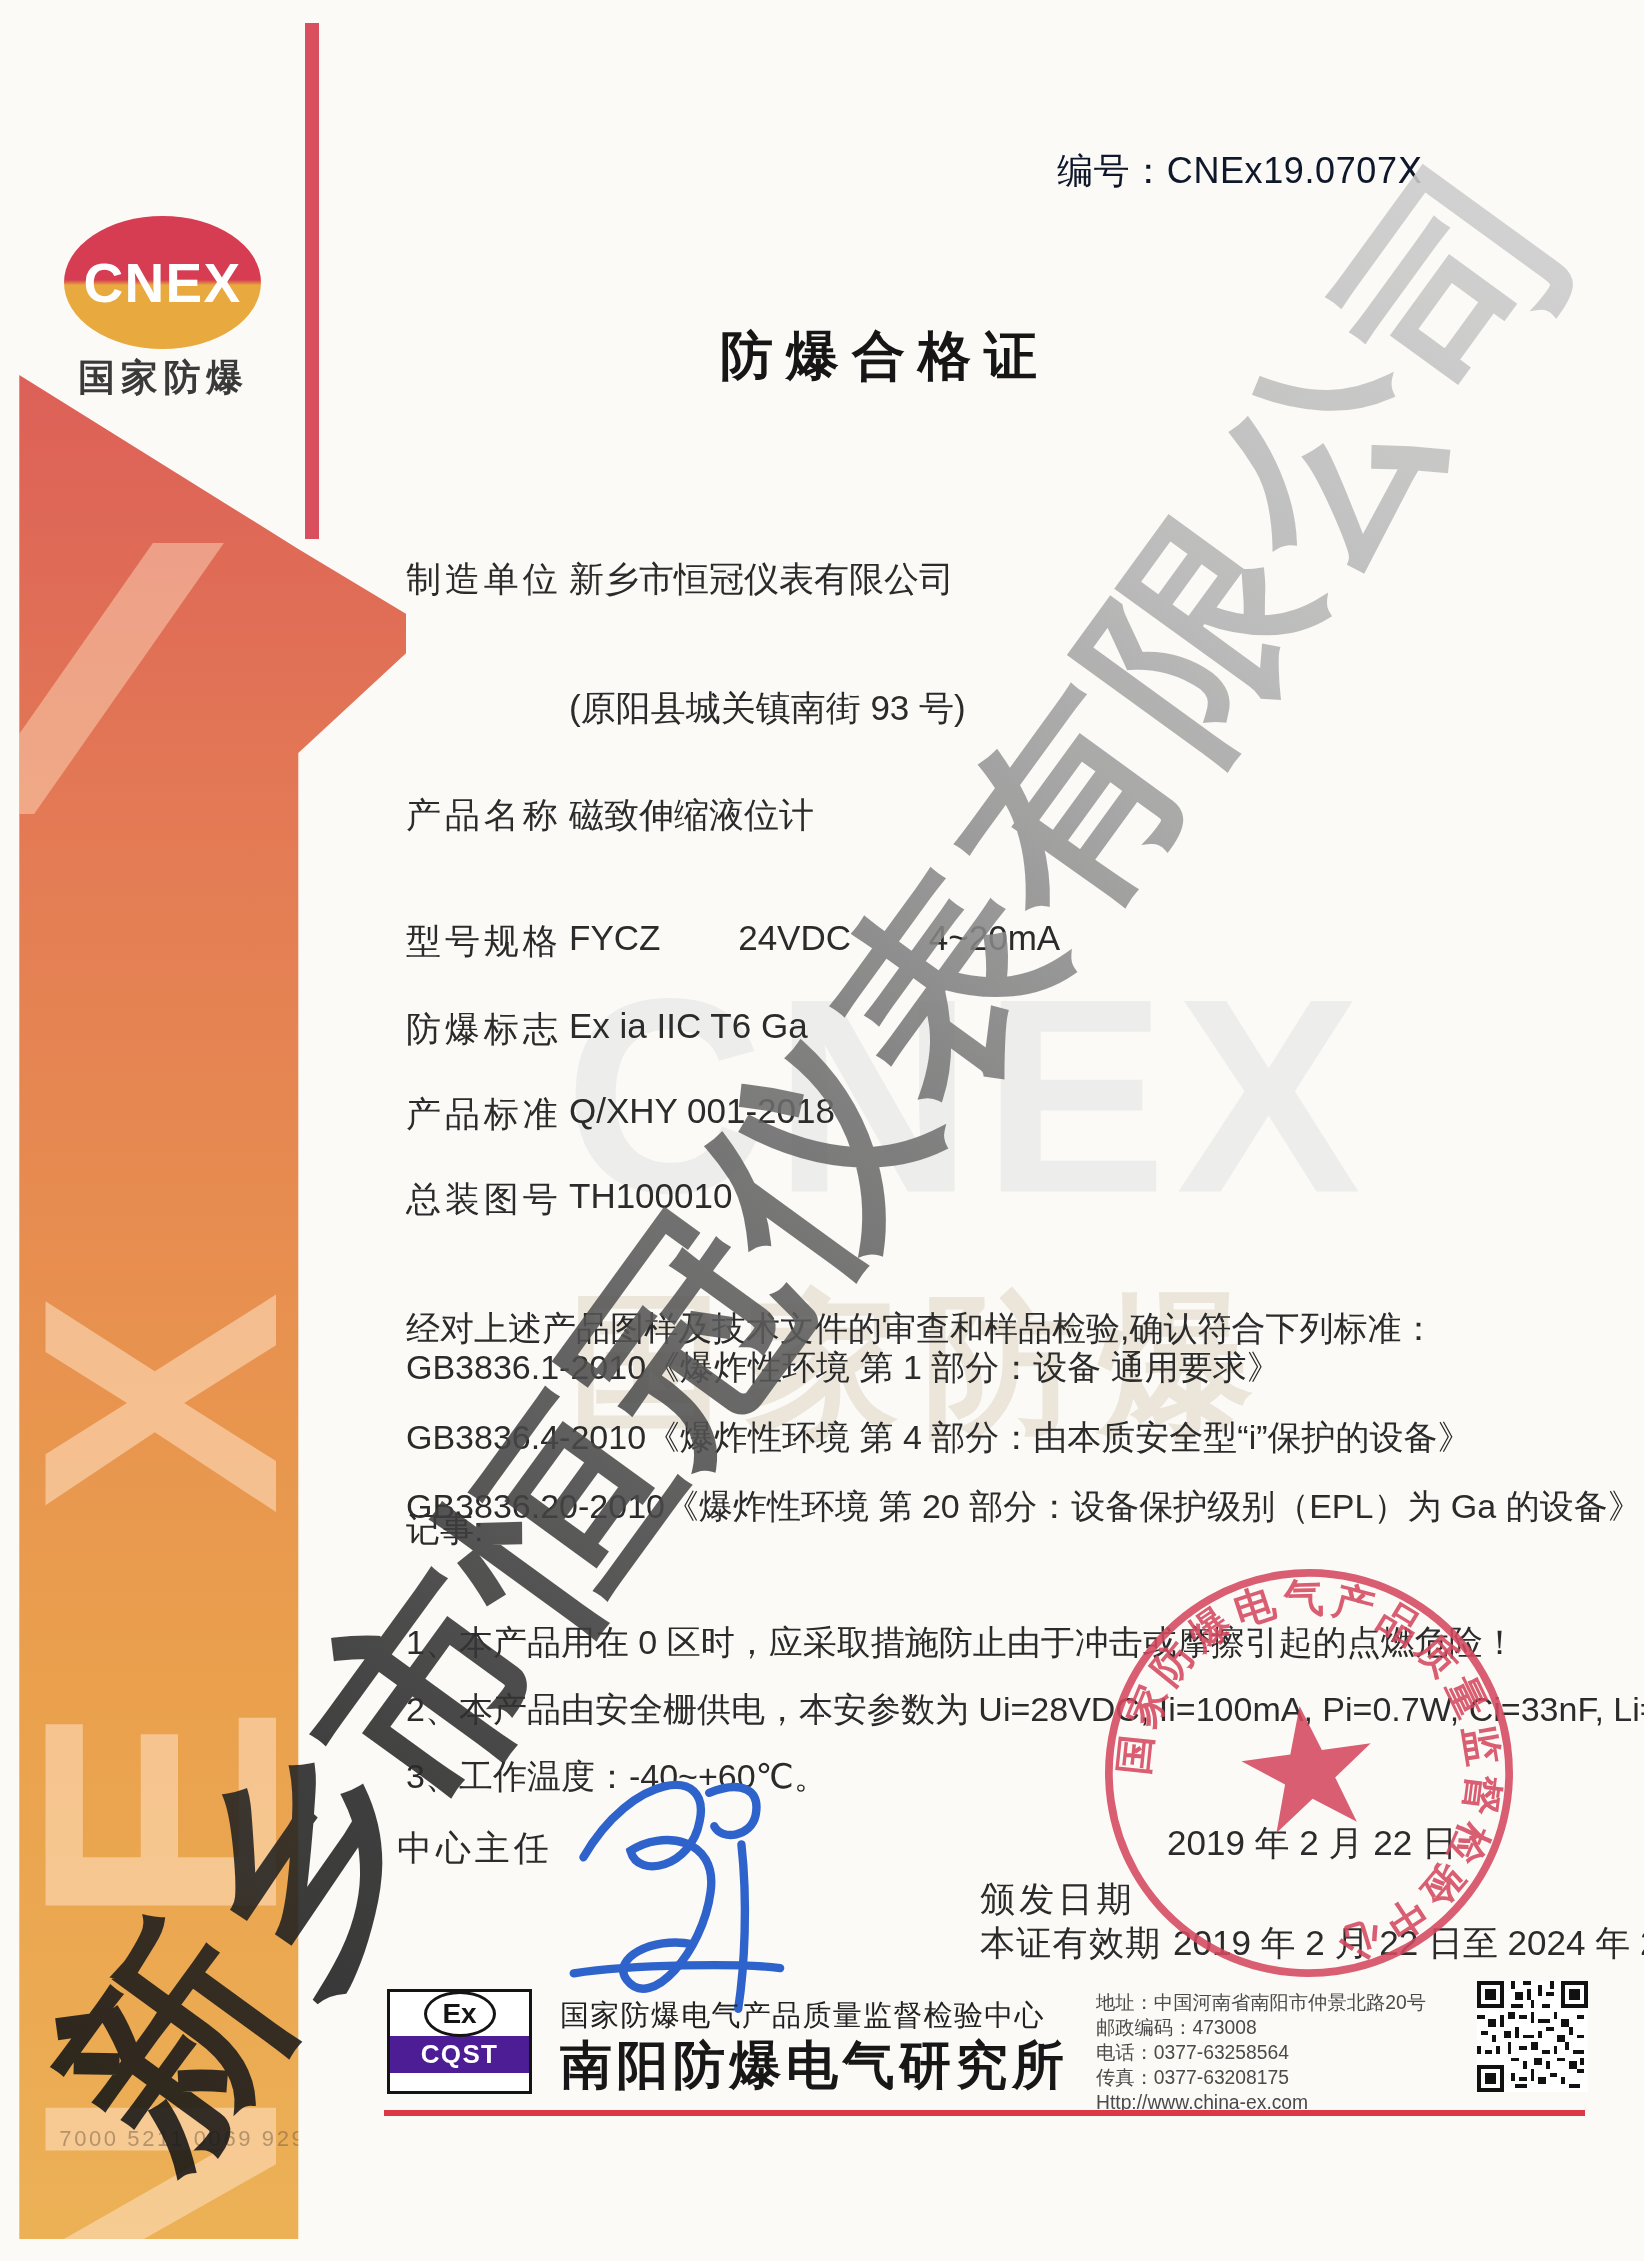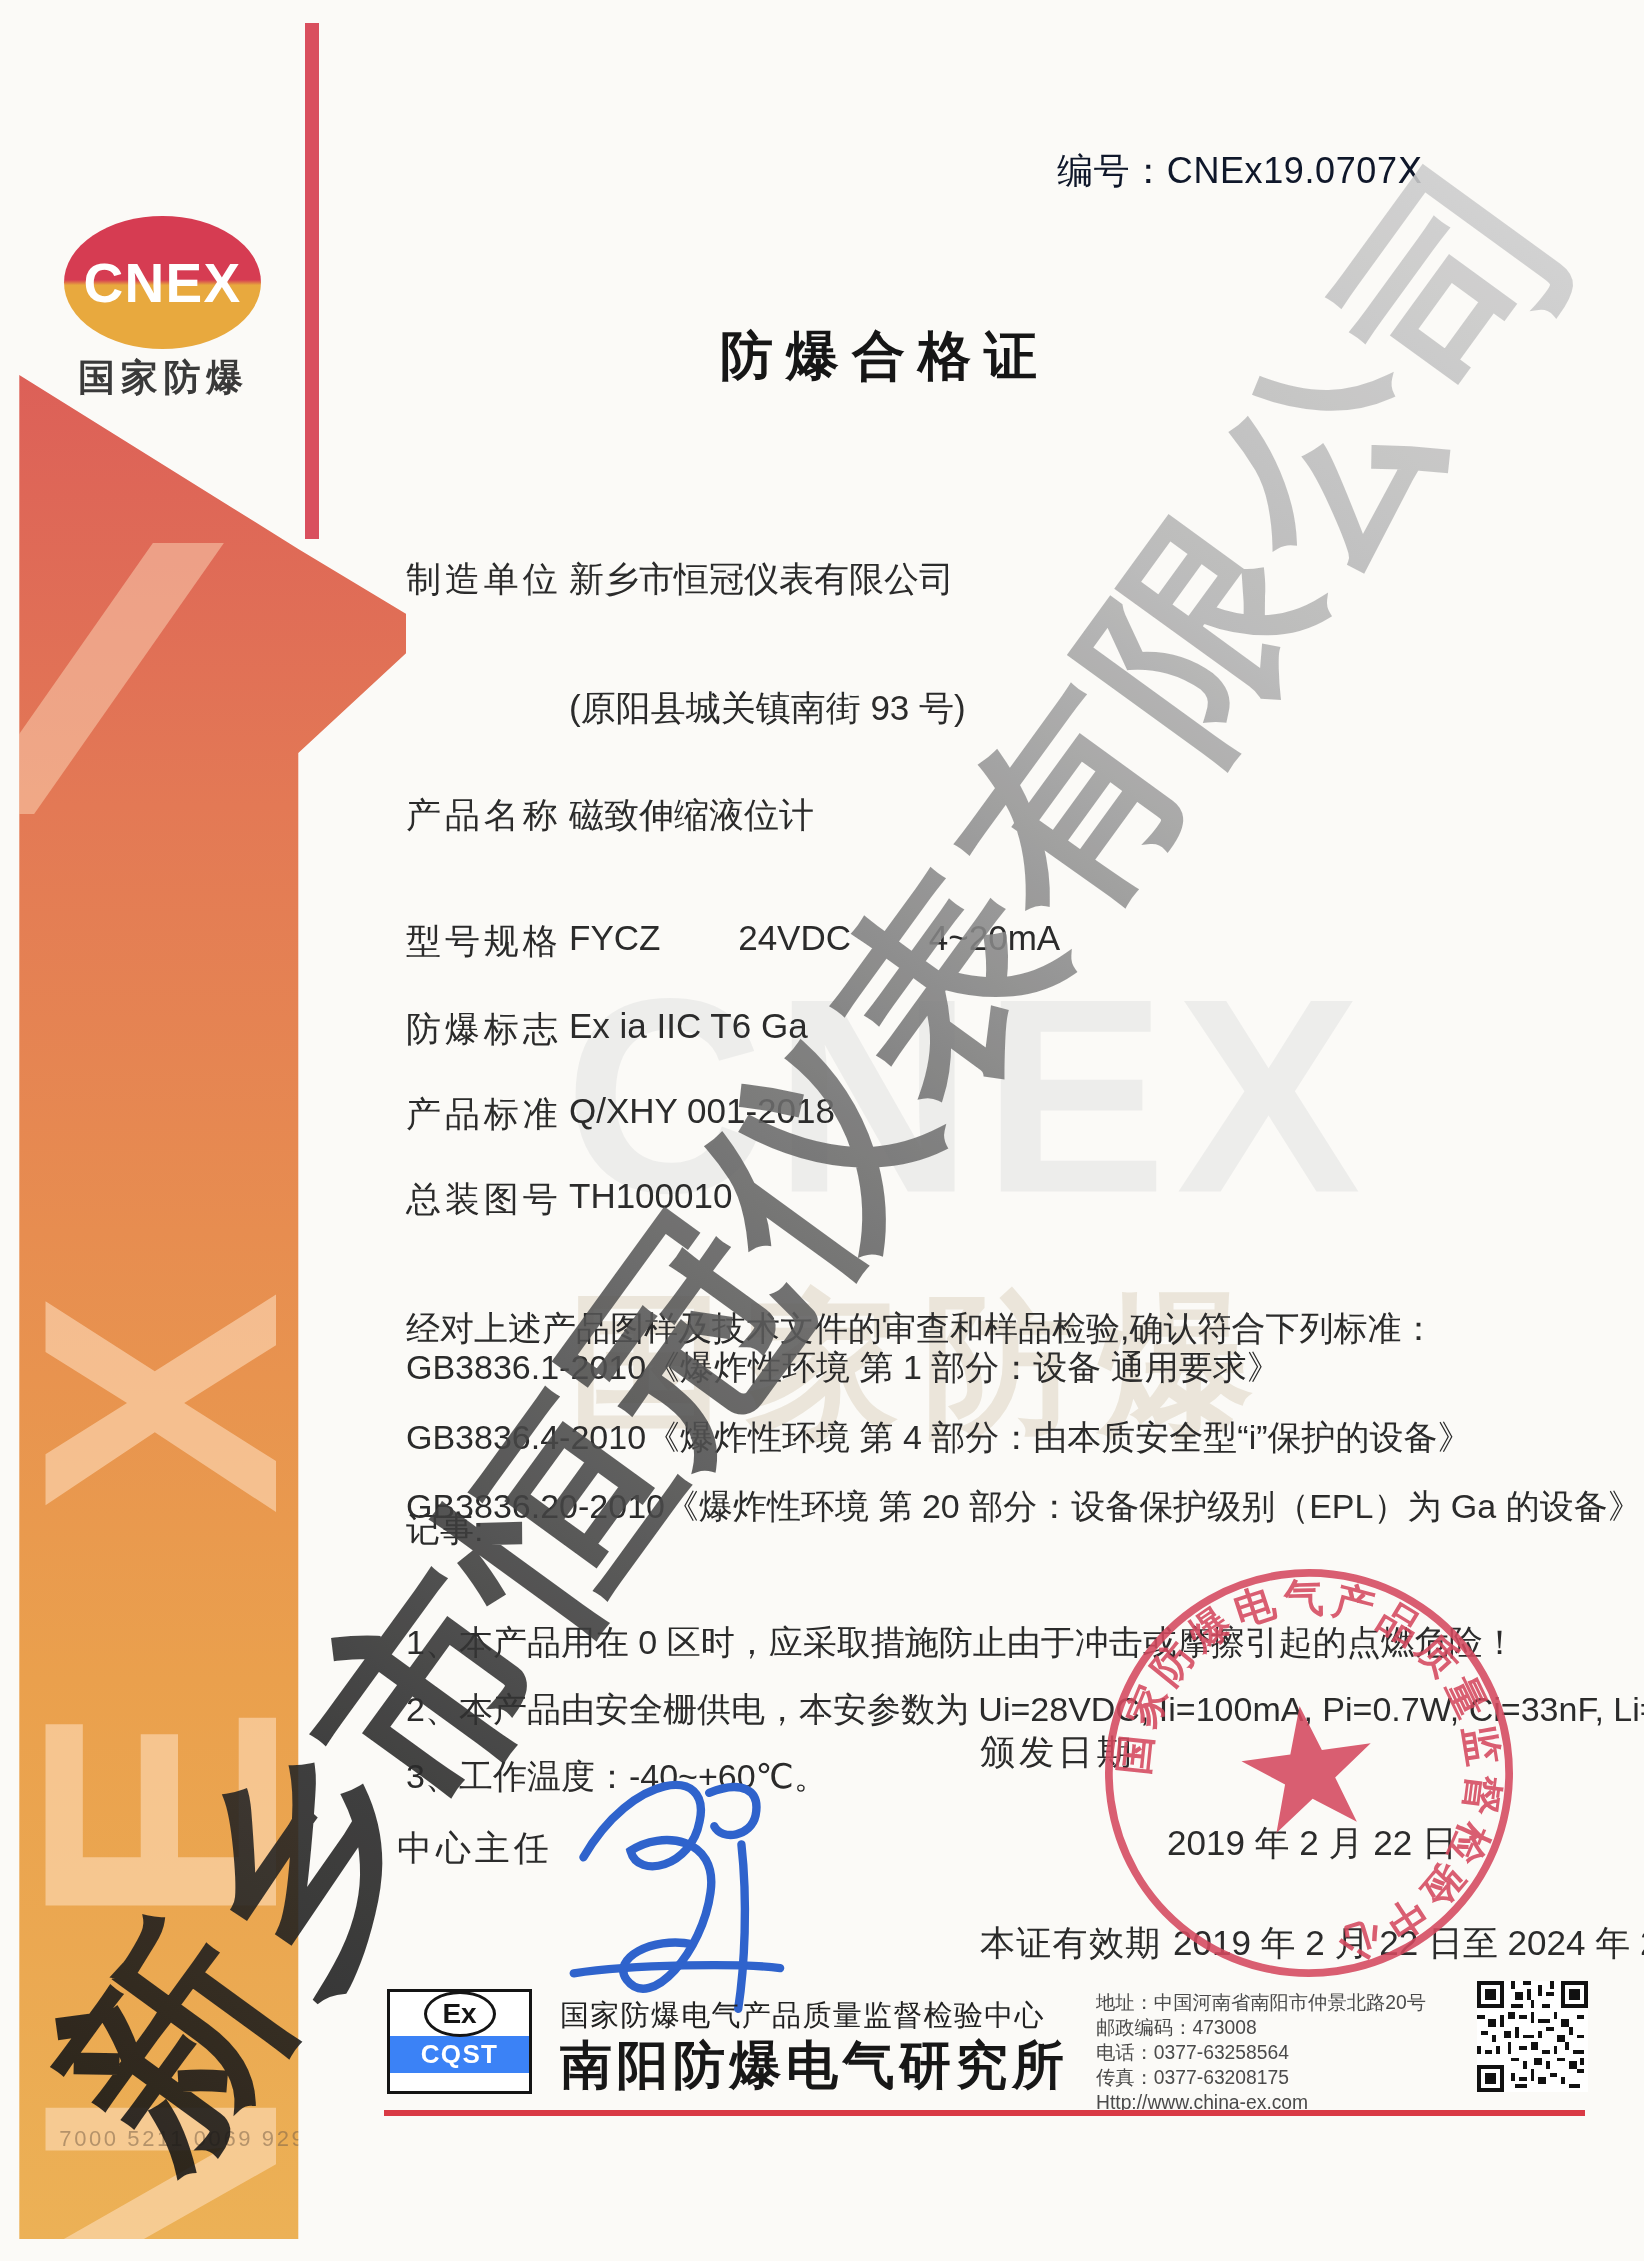--- a/index.html
+++ b/index.html
@@ -50,21 +50,21 @@
 
   
   .sig-svg{left:548px;top:1754px;}
   .seal{left:1096px;top:1560px;opacity:.88;}
 
   
   .ex-box{left:387px;top:1989px;width:145px;height:105px;border:3.2px solid #141414;background:#fff;box-sizing:border-box;}
   .ex-top{height:44px;display:flex;align-items:center;justify-content:center;}
   .ex-oval{width:72px;height:46px;border:3.2px solid #141414;border-radius:50%;
         display:flex;align-items:center;justify-content:center;font-size:28px;font-weight:bold;color:#141414;box-sizing:border-box;}
-  .ex-bottom{height:37px;background:#3b82f6;color:#fff;display:flex;align-items:center;justify-content:center;
+  .ex-bottom{height:37px;background:#4c1d95;color:#fff;display:flex;align-items:center;justify-content:center;
         font-size:26px;font-weight:bold;letter-spacing:1.3px;}
   .f-center{left:560px;top:1996px;font-size:29px;letter-spacing:1.3px;color:#222;}
   .f-institute{left:560px;top:2031px;font-size:52px;font-weight:bold;letter-spacing:4.5px;color:#171717;}
   .f-contact{left:1096px;top:1990px;font-size:19.3px;line-height:25px;color:#4a4a4a;}
   .red-line{left:384px;top:2110px;width:1201px;height:5.8px;background:#d93a45;}
   .f-note{left:387px;top:2139px;font-size:21px;color:#555;}
   .qr{left:1477px;top:1981px;}
 </style>
 </head>
 <body>
@@ -125,21 +125,21 @@
 
   <svg class="abs sig-svg" width="303" height="271" viewBox="0 0 470 420">
     <g fill="none" stroke="#2f63cc" stroke-width="13" stroke-linecap="round">
       <path d="M55 160 C130 30 255 15 235 105 C222 175 140 195 128 150 C175 118 265 128 252 215 C240 305 160 400 122 350 C98 318 160 282 225 295"></path>
       <path d="M250 60 C300 40 330 55 322 95 C315 128 270 135 258 112"></path>
       <path d="M40 340 C130 326 300 324 360 332"></path>
       <path d="M300 140 C310 230 305 330 295 395"></path>
     </g>
   </svg>
 
-  <div class="row-label" style="left:980px;top:1729px;font-family:Liberation Mono, monospace;">颁发日期</div>
+  <div class="row-label" style="left:980px;top:1876px;font-family:Liberation Mono, monospace;">颁发日期</div>
   <div class="row-value" style="left:1167px;top:1820px;">2019 年 2 月 22 日</div>
 
   <div class="row-label" style="left:980px;top:1920px;letter-spacing:1.3px;">本证有效期</div>
   <div class="row-value" style="left:1173px;top:1920px;">2019 年 2 月 22 日至 2024 年 2 月 21 日</div>
 
   <svg class="abs seal" width="426" height="426" viewBox="-330 -330 660 660">
     <g transform="rotate(-8)">
       <circle cx="0" cy="0" r="310" fill="none" stroke="#d5495f" stroke-width="12"></circle>
       <path id="sealArc" d="M -250,0 A 250,250 0 1 1 250,0 A 250,250 0 1 1 -250,0" fill="none"></path>
       <text font-size="62" fill="#d5495f" font-weight="bold" font-family="Liberation Sans, DejaVu Sans, sans-serif">

